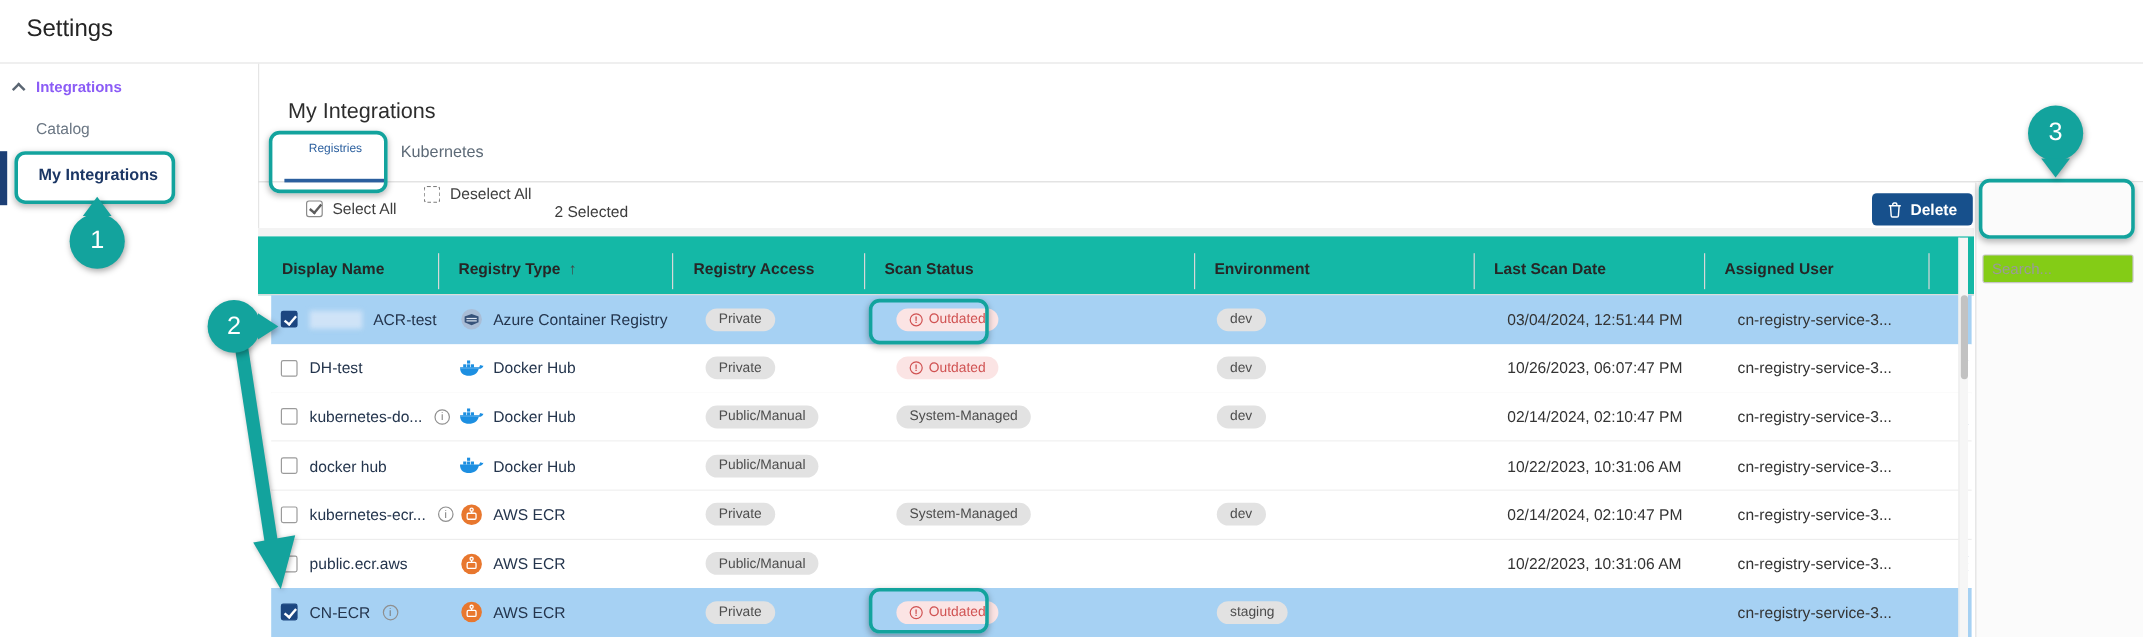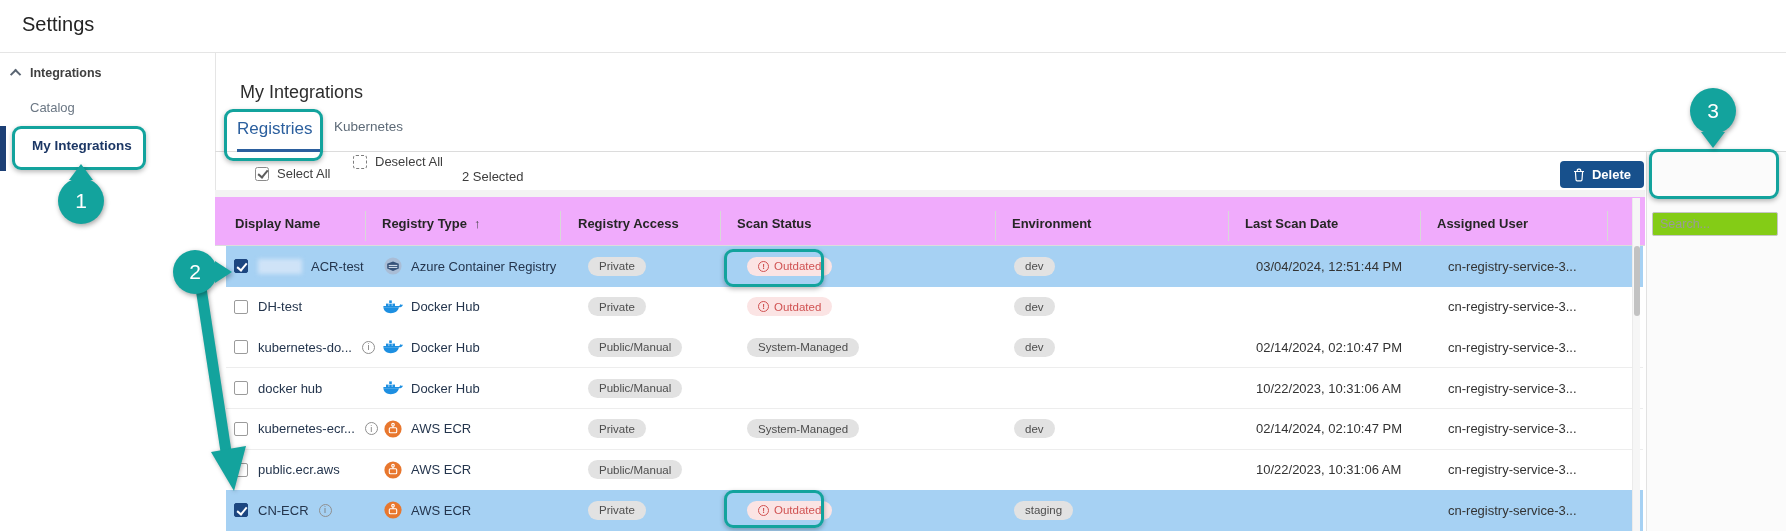--- a/index.html
+++ b/index.html
@@ -7,32 +7,32 @@
   .page { position:relative; width:1786px; height:531px; background:#fff; overflow:hidden;
           font-family:"Liberation Sans", sans-serif; font-size:13px; color:#333; }
 
   
   #title { position:absolute; left:22px; top:13px; font-size:20px; color:#242424; }
   #topline { position:absolute; left:0; top:52px; width:1786px; height:1px; background:#e5e5e5; }
 
   
   #sideline { position:absolute; left:215px; top:53px; width:1px; height:478px; background:#e5e5e5; }
   #group { position:absolute; left:13px; top:66px; display:flex; align-items:center; gap:9px;
-           font-weight:700; font-size:12.5px; color:#404040; }
+           font-weight:700; font-size:12.5px; color:#8b5cf6; }
   .chev-up { width:8px; height:8px; border-left:2px solid #5a6572; border-top:2px solid #5a6572;
              transform:rotate(45deg) translateY(2px); }
   #catalog { position:absolute; left:30px; top:100px; font-size:13px; color:#6b7784; cursor:pointer; }
   #myint { position:absolute; left:32px; top:138px; font-size:13.5px; font-weight:700; color:#1c3765; cursor:pointer; }
   #selbar { position:absolute; left:0; top:126px; width:6px; height:45px; background:#1c3f75; }
 
   
   #heading { position:absolute; left:240px; top:82px; font-size:18px; color:#2d2d2d; }
   #tabline { position:absolute; left:215px; top:151px; width:1571px; height:1px; background:#dcdcdc; }
-  #tab-registries { position:absolute; left:237px; top:119px; width:85px; 
-                    font-size:17px; color:#2b5f9e; cursor:pointer; }
+  #tab-registries { position:absolute; left:237px; top:119px; width:85px; text-align:center;
+                    font-size:10px; color:#2b5f9e; cursor:pointer; }
   #tab-underline { position:absolute; left:237px; top:149px; width:85px; height:3px; background:#2b5f9e; }
   #tab-kubernetes { position:absolute; left:334px; top:119px; font-size:13.5px; color:#5d6a77; cursor:pointer; }
 
   
   .tbar-item { position:absolute; display:flex; align-items:center; gap:8px; color:#3f3f3f; font-size:13px; cursor:pointer; }
   #selectall { left:255px; top:166px; }
   #deselectall { left:353px; top:154px; }
   #selcount { position:absolute; left:462px; top:169px; color:#3c3c3c; font-size:13px; }
   .gcb { position:relative; width:14px; height:14px; border:1.5px solid #8b8b8b; border-radius:2.5px; background:#fff; }
   .gcb::after { content:""; position:absolute; left:3.5px; top:0.5px; width:4px; height:8px;
@@ -49,21 +49,21 @@
   #rpanel { position:absolute; left:1646px; top:152px; width:140px; height:379px;
             background:#fbfbfb; border-left:1px solid #e2e2e2; }
   #search { position:absolute; left:1652px; top:212px; width:126px; height:24px; border:1px solid #c6c6c6;
             border-radius:2px; font-size:12.5px; padding:0 7px; color:#444; background:#84cc16;
             font-family:"Liberation Sans",sans-serif; }
   #search::placeholder { color:#9a9a9a; }
 
   
   #table { position:absolute; left:215px; top:190px; width:1430px; height:341px; background:#fff; }
   #tband { position:absolute; left:0; top:0; width:100%; height:7px; background:#f3f3f3; }
-  #thead { position:absolute; left:0; top:7px; width:100%; height:49px; background:#f0abfc; border-bottom:1px solid #dcdcdc; }
+  #thead { position:absolute; left:0; top:7px; width:100%; height:49px; background:#14b8a6; border-bottom:1px solid #dcdcdc; }
   .hcell { position:absolute; top:19px; font-weight:700; font-size:13px; color:#262626; white-space:nowrap; cursor:pointer; }
   .h1{left:20px} .h2{left:167px} .h3{left:363px} .h4{left:522px} .h5{left:797px} .h6{left:1030px} .h7{left:1222px}
   .sort { font-weight:400; color:#444; margin-left:7px; }
   .hdiv { position:absolute; top:14px; height:30px; width:1px; background:#d8d8d8; }
   #rows { position:absolute; left:0; top:56px; width:100%; height:285px; }
   .trow { position:absolute; left:11px; width:1417px; height:41px; background:#fff; border-bottom:1px solid #ededed; }
   .trow.sel { background:#a6d1f3; border-bottom-color:transparent; }
   .cb { position:absolute; left:8px; top:50%; transform:translateY(-50%); width:14px; height:14px;
         border:1.5px solid #9b9b9b; border-radius:2px; background:#fff; cursor:pointer; }
   .cb.on { background:#1c4680; border-color:#1c4680; }
@@ -240,20 +240,21 @@
           </div>
           <div class="cell c-access">
             <span class="badge">Private</span>
           </div>
           <div class="cell c-scan">
             <span class="badge err"><span class="excl">!</span>Outdated</span>
           </div>
           <div class="cell c-env">
             <span class="badge">dev</span>
           </div>
+          <div class="cell c-date">10/26/2023, 06:07:47 PM</div>
           <div class="cell c-user">cn-registry-service-3...</div>
           <div class="kebab">
             <i></i>
             <i></i>
             <i></i>
           </div>
         </div>
         <div class="trow" style="top: 81.4px;">
           <div class="cb "></div>
           <div class="cell c-name">

